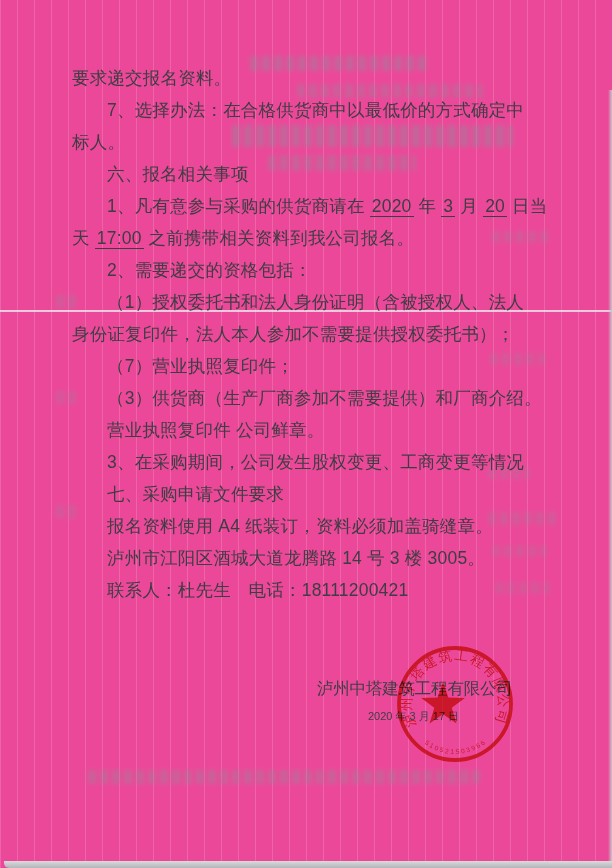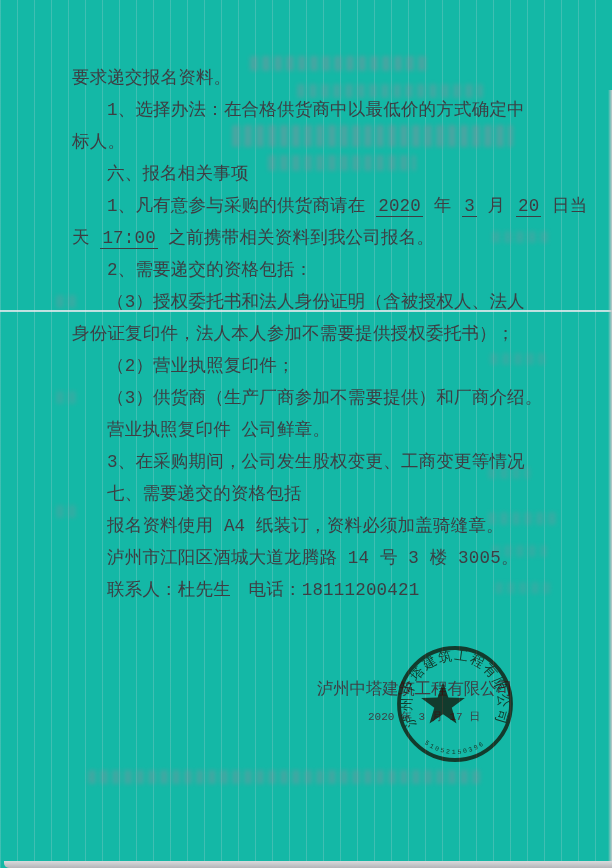--- a/index.html
+++ b/index.html
@@ -1,21 +1,21 @@
 <!DOCTYPE html>
 <html><head>
 <meta charset="utf-8">
 <style>
   html,body{margin:0;padding:0;background:#ffffff;}
   .page{
     position:relative;
     width:612px;height:868px;
-    background:#14b8a6;
+    background:#ec4899;
     overflow:hidden;
-    font-family:Liberation Mono, monospace;
+    font-family:Liberation Sans, sans-serif;
   }
   
   .banding{
     position:absolute;inset:0;
     background:repeating-linear-gradient(90deg,
       rgba(238,218,228,.20) 0 1px, rgba(255,255,255,0) 1px 17px);
     pointer-events:none;
   }
   
   .scanline{
@@ -85,33 +85,33 @@
   <div class="smudge" style="left:495px;top:582px;width:55px;height:12px;opacity:.22"></div>
   <div class="smudge" style="left:56px;top:295px;width:22px;height:13px;opacity:.28"></div>
   <div class="smudge" style="left:56px;top:391px;width:24px;height:13px;opacity:.24"></div>
   <div class="smudge" style="left:56px;top:505px;width:24px;height:13px;opacity:.24"></div>
   <div class="smudge" style="left:88px;top:770px;width:392px;height:14px;opacity:.36"></div>
 
   <div class="scanline"></div>
 
   <div class="body-text" id="bodyText" style="color: rgb(61, 62, 67);">
       <p><span>要求递交报名资料。</span></p>
-      <p class="indent"><span>1、选择办法：在合格供货商中以最低价的方式确定中</span></p>
+      <p class="indent"><span>7、选择办法：在合格供货商中以最低价的方式确定中</span></p>
       <p><span>标人。</span></p>
       <p class="indent"><span>六、报名相关事项</span></p>
       <p class="indent"><span>1、凡有意参与采购的供货商请在 </span><span class="u">2020</span><span> 年 </span><span class="u">3</span><span> 月 </span><span class="u">20</span><span> 日当</span></p>
       <p><span>天 </span><span class="u">17:00</span><span> 之前携带相关资料到我公司报名。</span></p>
       <p class="indent"><span>2、需要递交的资格包括：</span></p>
-      <p class="indent"><span>（3）授权委托书和法人身份证明（含被授权人、法人</span></p>
+      <p class="indent"><span>（1）授权委托书和法人身份证明（含被授权人、法人</span></p>
       <p><span>身份证复印件，法人本人参加不需要提供授权委托书）；</span></p>
-      <p class="indent"><span>（2）营业执照复印件；</span></p>
+      <p class="indent"><span>（7）营业执照复印件；</span></p>
       <p class="indent"><span>（3）供货商（生产厂商参加不需要提供）和厂商介绍。</span></p>
       <p class="indent"><span>营业执照复印件 公司鲜章。</span></p>
       <p class="indent"><span>3、在采购期间，公司发生股权变更、工商变更等情况</span></p>
-      <p class="indent"><span>七、需要递交的资格包括</span></p>
+      <p class="indent"><span>七、采购申请文件要求</span></p>
       <p class="indent"><span>报名资料使用 A4 纸装订，资料必须加盖骑缝章。</span></p>
       <p class="indent"><span>泸州市江阳区酒城大道龙腾路 14 号 3 楼 3005。</span></p>
       <p class="indent"><span>联系人：杜先生　电话：18111200421</span></p>
     </div>
 
   <div class="sig-company">泸州中塔建筑工程有限公司</div>
   <div class="sig-date">2020 年 3 月 17 日</div>
 
   <svg class="seal" width="130" height="130" viewBox="0 0 130 130">
     <defs>

